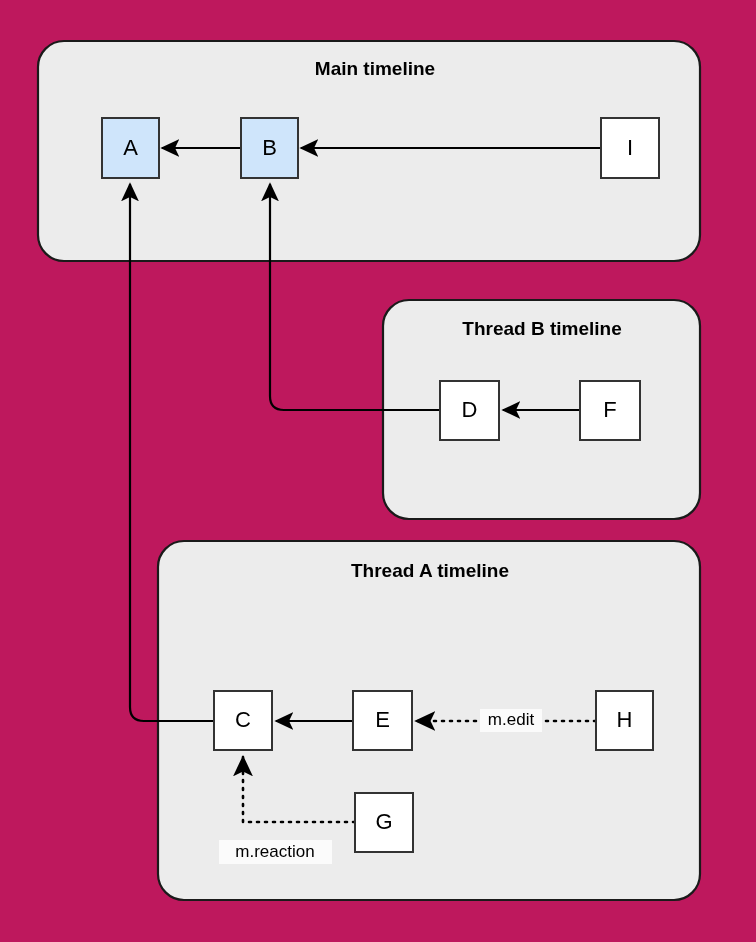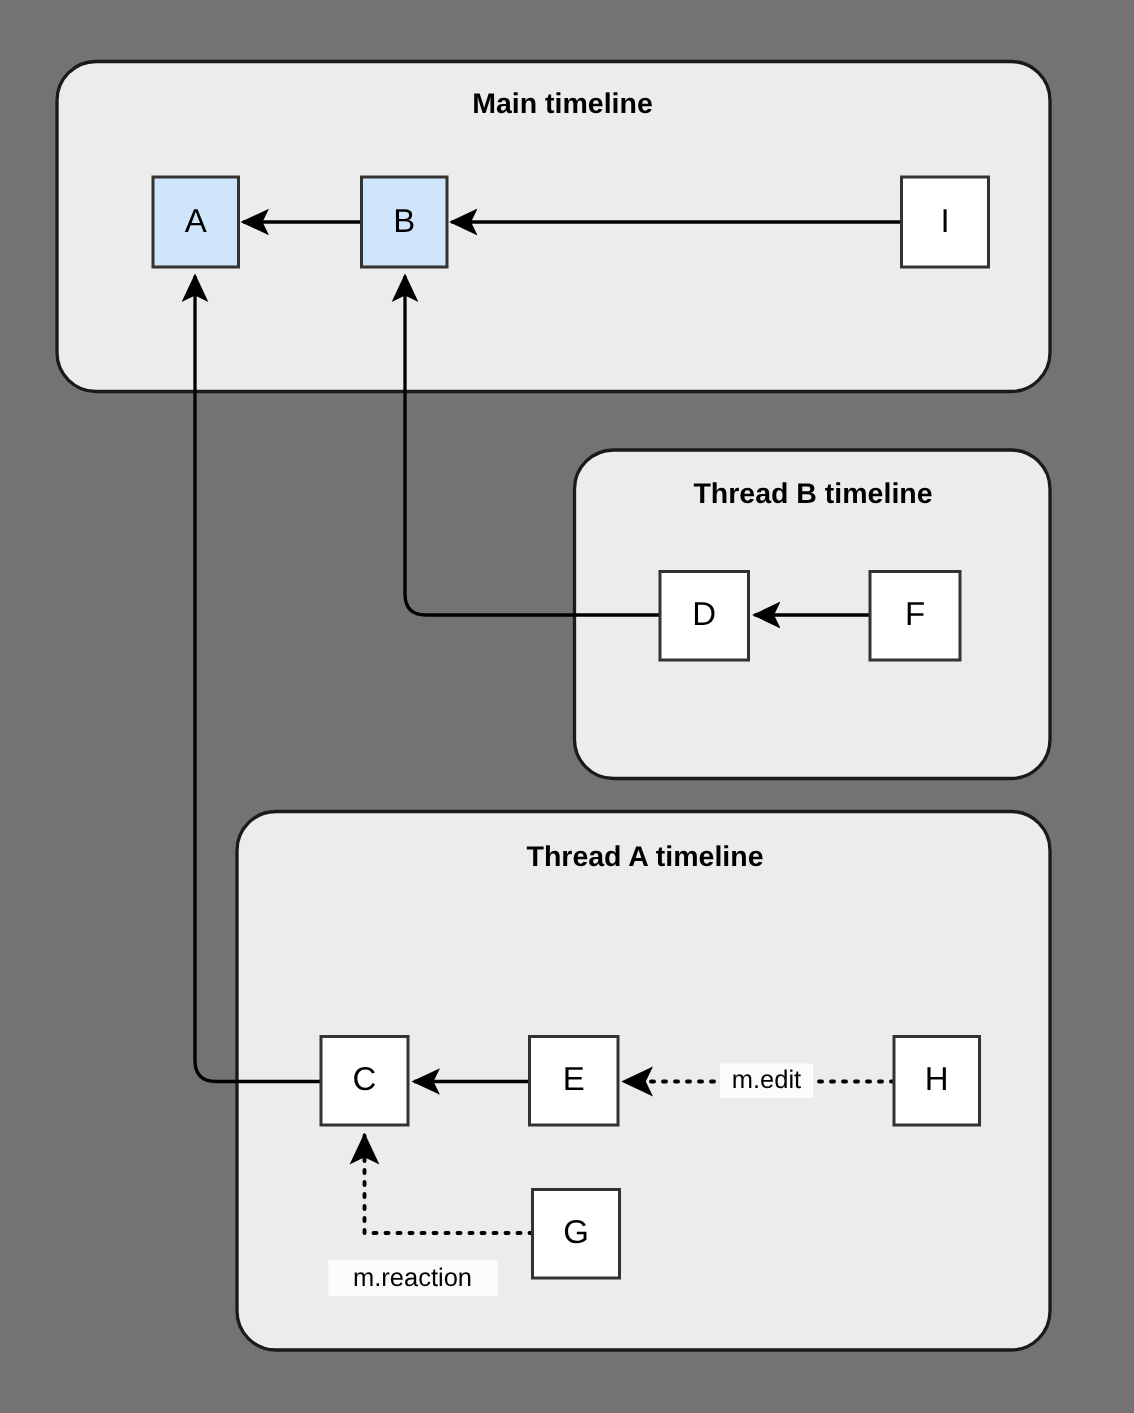--- a/index.html
+++ b/index.html
@@ -4,21 +4,21 @@
 <style>
   html, body {
     margin: 0;
     padding: 0;
     background: #ffffff;
   }
   #stage {
     position: relative;
     width: 756px;
     height: 942px;
-    background: #737373;
+    background: #be185d;
     font-family: "Liberation Sans", sans-serif;
     overflow: hidden;
   }
   #diagram-svg {
     position: absolute;
     left: 0;
     top: 0;
     width: 756px;
     height: 942px;
   }

